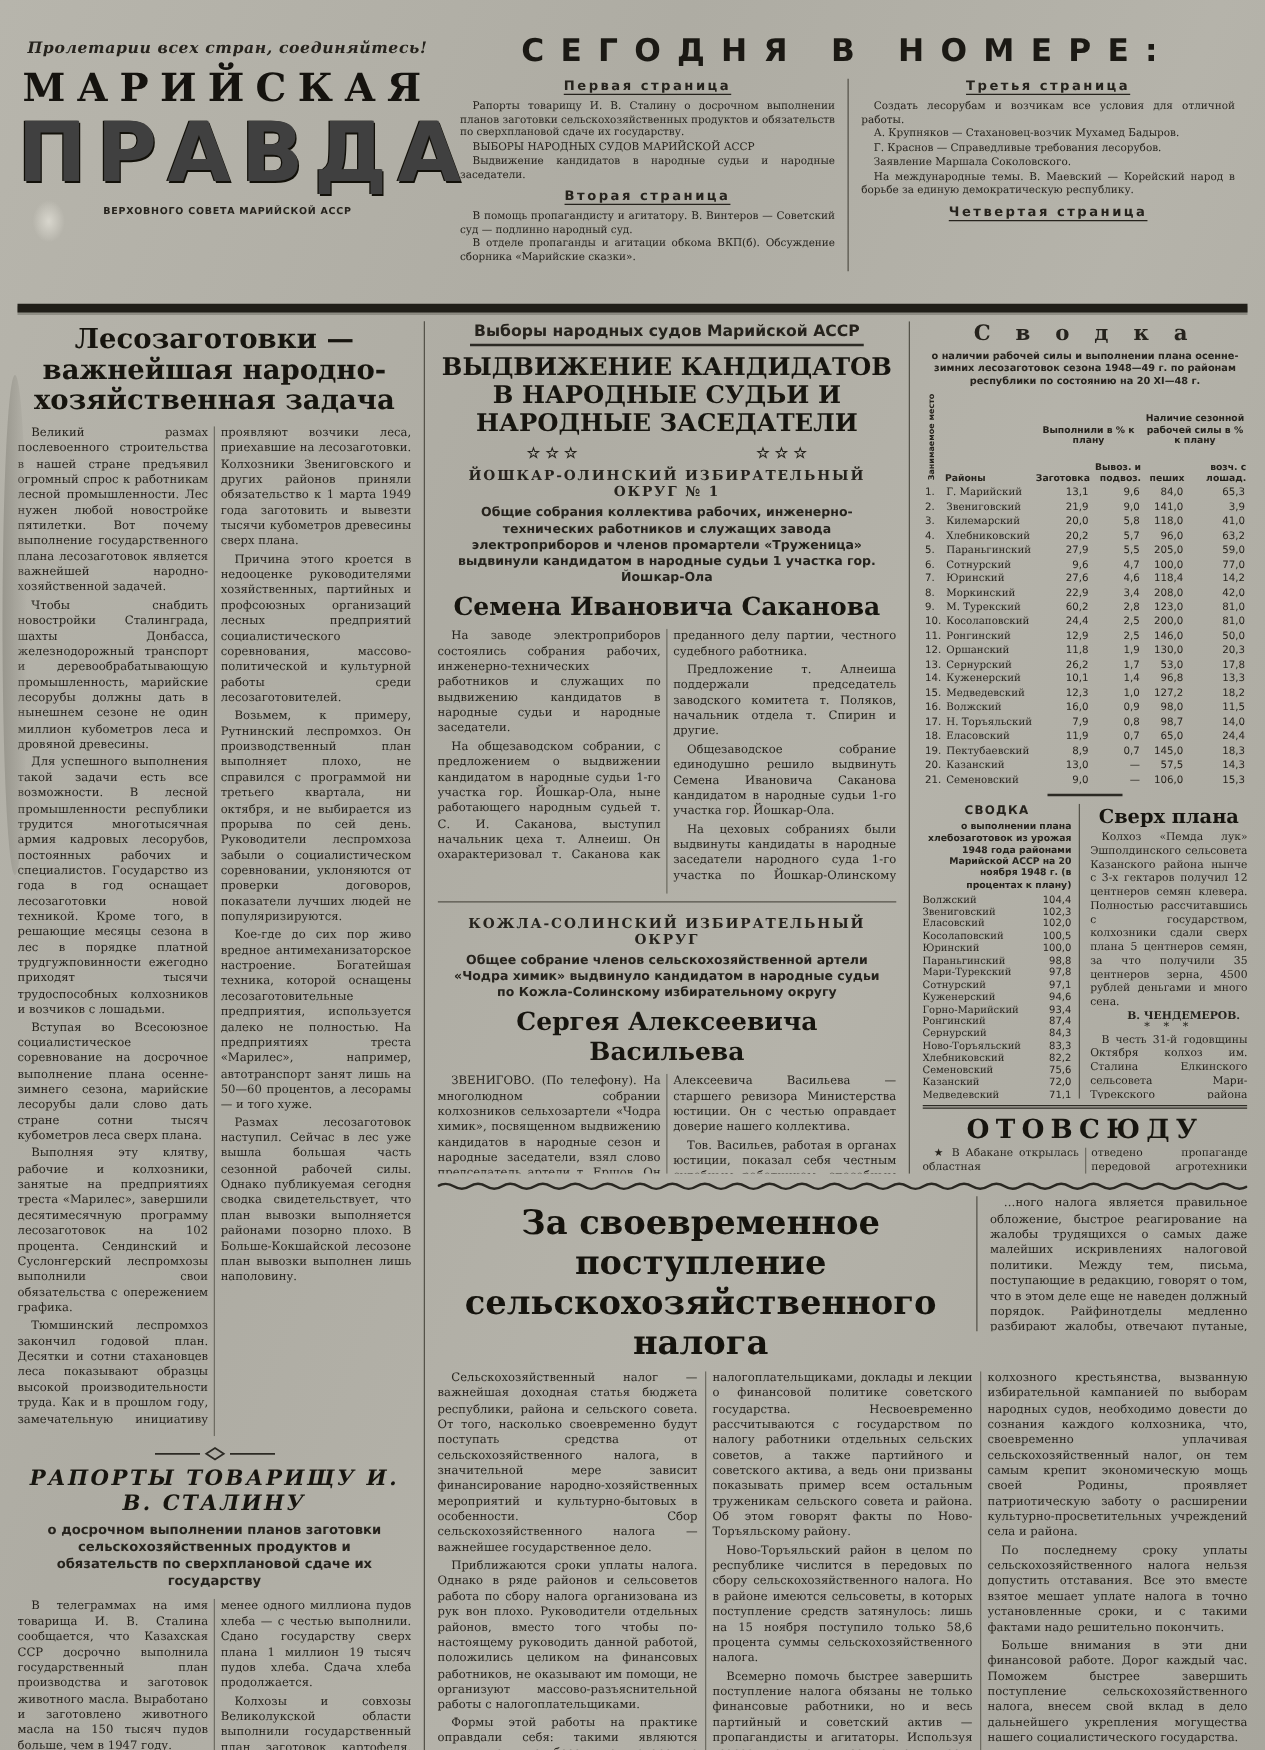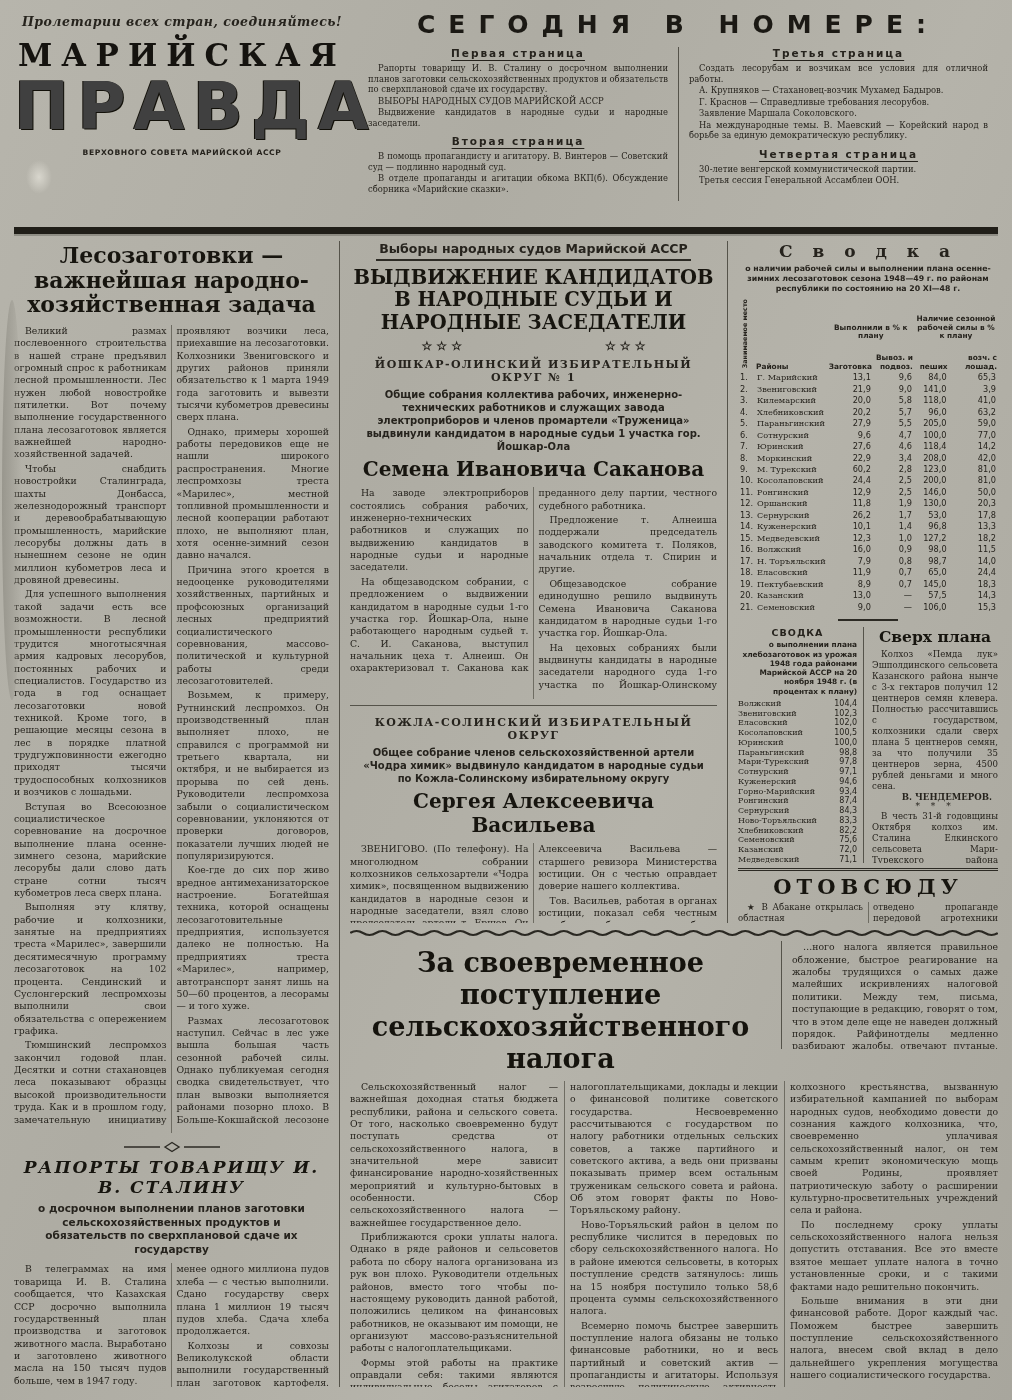--- a/index.html
+++ b/index.html
@@ -3,21 +3,21 @@
 <meta charset="utf-8">
 <style>
   * { margin:0; padding:0; box-sizing:border-box; }
   html,body { width:1012px; height:1400px; }
   body{
     font-family:"DejaVu Serif", serif;
     color:#26231d;
     background:linear-gradient(112deg,#b7b5ac 0%,#aeaca3 35%,#b5b3aa 62%,#a8a69d 100%);
     overflow:hidden;
   }
-  .page{ width:1012px; height:1400px; padding:8px 14px 10px 14px; position:relative; overflow:hidden; }
+  .page{ width:1012px; height:1400px; padding:24px 14px 10px 14px; position:relative; overflow:hidden; }
   .stain{ position:absolute; border-radius:50%; pointer-events:none; }
   .stain1{ left:26px; top:160px; width:26px; height:34px; background:radial-gradient(ellipse at center,#d8d6cd 0%,rgba(216,214,205,0) 70%); }
   .stain2{ left:2px; top:300px; width:20px; height:400px; background:linear-gradient(90deg,#98968d,rgba(152,150,141,0)); }
 
   
   .header{ display:flex; align-items:stretch; height:214px; }
   .masthead{ width:336px; text-align:center; padding-top:6px; }
   .slogan{ font-size:12.5px; font-weight:bold; font-style:italic; letter-spacing:.5px; }
   .title-top{ font-size:31px; font-weight:bold; letter-spacing:9px; margin-top:8px; color:#15130f; }
   .title-main{
@@ -166,46 +166,40 @@
 
             <p class="today-item">Создать лесорубам и возчикам все условия для отличной работы.</p>
                 <p class="today-item">А. Крупняков — Стахановец-возчик Мухамед Бадыров.</p>
                 <p class="today-item">Г. Краснов — Справедливые требования лесорубов.</p>
                 <p class="today-item">Заявление Маршала Соколовского.</p>
                 <p class="today-item">На международные темы. В. Маевский — Корейский народ в борьбе за единую демократическую республику.</p>
               </div>
           </div>
           <div class="today-sec">
             <div class="today-sec-h">Четвертая страница</div>
-            <div>
-
-            <p class="today-item">30-летие венгерской коммунистической партии.</p>
-                <p class="today-item">Третья сессия Генеральной Ассамблеи ООН.</p>
-              </div>
           </div>
         </div>
       </div>
     </div>
   </div>
 
   <div class="header-rule"></div>
 
   <div class="main">
 
     <div class="leftcol">
       <h1 class="ed-headline">Лесозаготовки — важнейшая народно-хозяйственная задача</h1>
       <div class="bodytext ed-body">
 
       <p>Великий размах послевоенного строительства в нашей стране предъявил огромный спрос к работникам лесной промышленности. Лес нужен любой новостройке пятилетки. Вот почему выполнение государственного плана лесозаготовок является важнейшей народно-хозяйственной задачей.</p>
           <p>Чтобы снабдить новостройки Сталинграда, шахты Донбасса, железнодорожный транспорт и деревообрабатывающую промышленность, марийские лесорубы должны дать в нынешнем сезоне не один миллион кубометров леса и дровяной древесины.</p>
           <p>Для успешного выполнения такой задачи есть все возможности. В лесной промышленности республики трудится многотысячная армия кадровых лесорубов, постоянных рабочих и специалистов. Государство из года в год оснащает лесозаготовки новой техникой. Кроме того, в решающие месяцы сезона в лес в порядке платной трудгужповинности ежегодно приходят тысячи трудоспособных колхозников и возчиков с лошадьми.</p>
           <p>Вступая во Всесоюзное социалистическое соревнование на досрочное выполнение плана осенне-зимнего сезона, марийские лесорубы дали слово дать стране сотни тысяч кубометров леса сверх плана.</p>
           <p>Выполняя эту клятву, рабочие и колхозники, занятые на предприятиях треста «Марилес», завершили десятимесячную программу лесозаготовок на 102 процента. Сендинский и Суслонгерский леспромхозы выполнили свои обязательства с опережением графика.</p>
           <p>Тюмшинский леспромхоз закончил годовой план. Десятки и сотни стахановцев леса показывают образцы высокой производительности труда. Как и в прошлом году, замечательную инициативу проявляют возчики леса, приехавшие на лесозаготовки. Колхозники Звениговского и других районов приняли обязательство к 1 марта 1949 года заготовить и вывезти тысячи кубометров древесины сверх плана.</p>
-          <p>Однако, примеры хорошей работы передовиков еще не нашли широкого распространения. Многие леспромхозы треста «Марилес», местной топливной промышленности и лесной кооперации работают плохо, не выполняют план, хотя осенне-зимний сезон давно начался.</p>
           <p>Причина этого кроется в недооценке руководителями хозяйственных, партийных и профсоюзных организаций лесных предприятий социалистического соревнования, массово-политической и культурной работы среди лесозаготовителей.</p>
           <p>Возьмем, к примеру, Рутнинский леспромхоз. Он производственный план выполняет плохо, не справился с программой ни третьего квартала, ни октября, и не выбирается из прорыва по сей день. Руководители леспромхоза забыли о социалистическом соревновании, уклоняются от проверки договоров, показатели лучших людей не популяризируются.</p>
           <p>Кое-где до сих пор живо вредное антимеханизаторское настроение. Богатейшая техника, которой оснащены лесозаготовительные предприятия, используется далеко не полностью. На предприятиях треста «Марилес», например, автотранспорт занят лишь на 50—60 процентов, а лесорамы — и того хуже.</p>
           <p>Размах лесозаготовок наступил. Сейчас в лес уже вышла большая часть сезонной рабочей силы. Однако публикуемая сегодня сводка свидетельствует, что план вывозки выполняется районами позорно плохо. В Больше-Кокшайской лесозоне план вывозки выполнен лишь наполовину.</p>
         </div>
       <div class="diamond-div">
         <svg width="96" height="12" viewBox="0 0 96 12">
           <line x1="0" y1="6" x2="36" y2="6" stroke="#2c2a24" stroke-width="1.4"></line>
           <path d="M41 6 L48 1.5 L55 6 L48 10.5 Z" fill="none" stroke="#2c2a24" stroke-width="1.4"></path>
           <line x1="60" y1="6" x2="96" y2="6" stroke="#2c2a24" stroke-width="1.4"></line>

